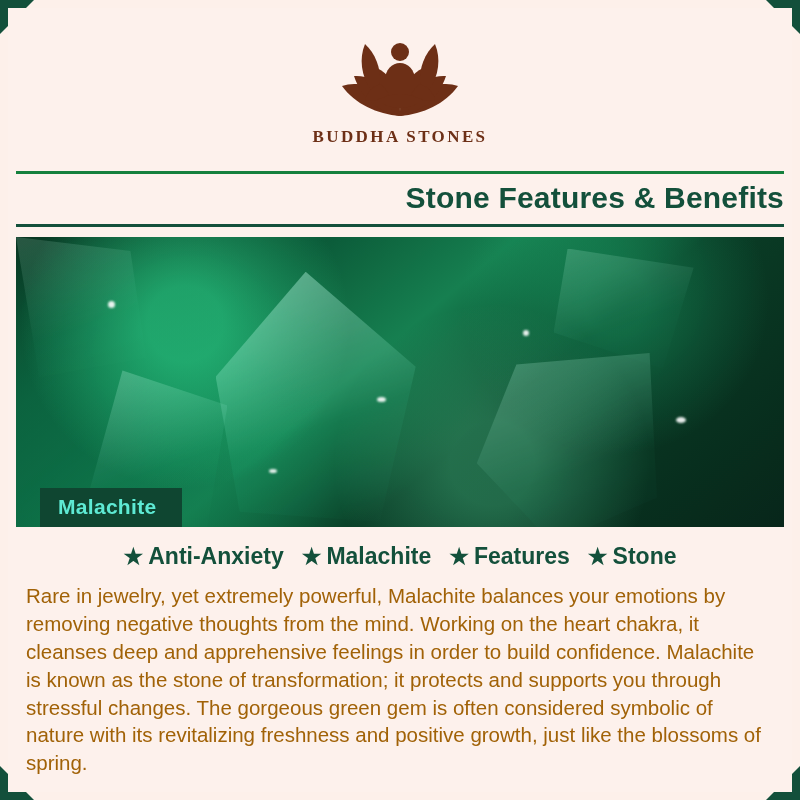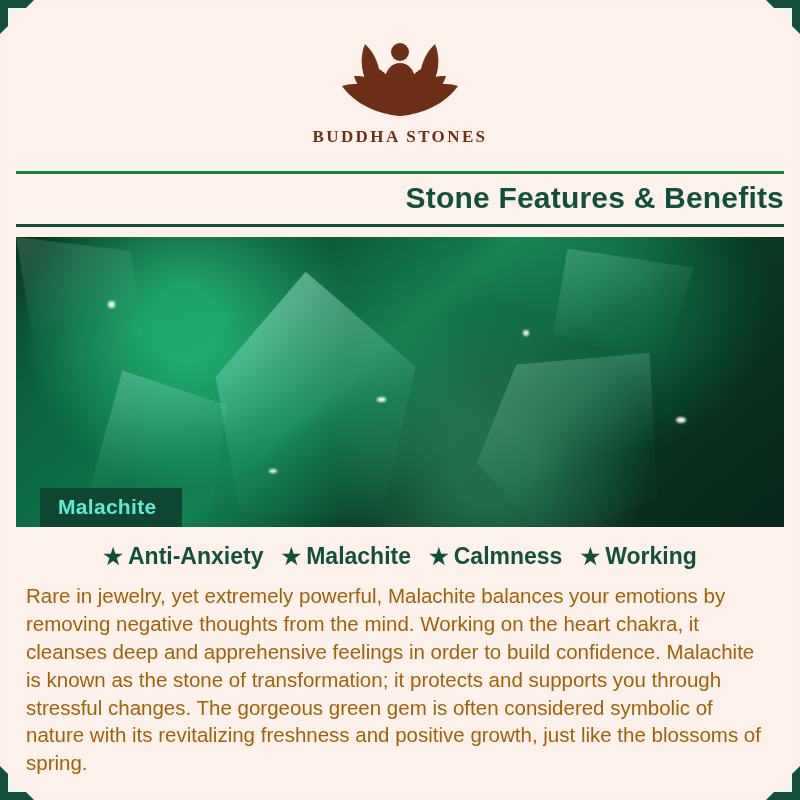--- a/index.html
+++ b/index.html
@@ -235,24 +235,24 @@
       <div class="kw">
         <span class="star">★</span>
         <span>Anti-Anxiety</span>
       </div>
       <div class="kw">
         <span class="star">★</span>
         <span>Malachite</span>
       </div>
       <div class="kw">
         <span class="star">★</span>
-        <span>Calmness</span>
-      </div>
-      <div class="kw">
-        <span class="star">★</span>
-        <span>Working</span>
+        <span>Features</span>
+      </div>
+      <div class="kw">
+        <span class="star">★</span>
+        <span>Stone</span>
       </div>
     </div>
 
     <p class="copy">Rare in jewelry, yet extremely powerful, Malachite balances your emotions by removing negative thoughts from the mind. Working on the heart chakra, it cleanses deep and apprehensive feelings in order to build confidence. Malachite is known as the stone of transformation; it protects and supports you through stressful changes. The gorgeous green gem is often considered symbolic of nature with its revitalizing freshness and positive growth, just like the blossoms of spring.</p>
 
   </div>
 </div>
 
 </body></html>

